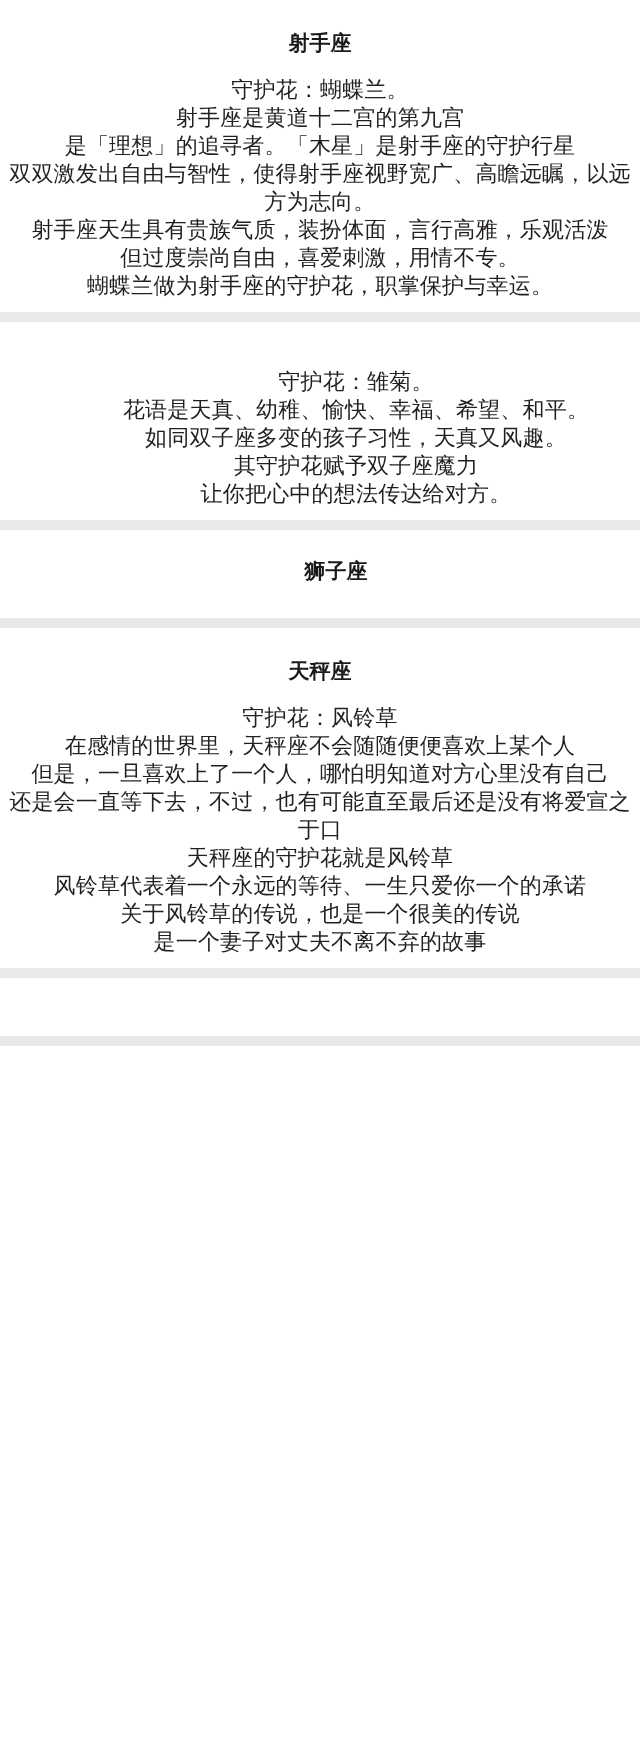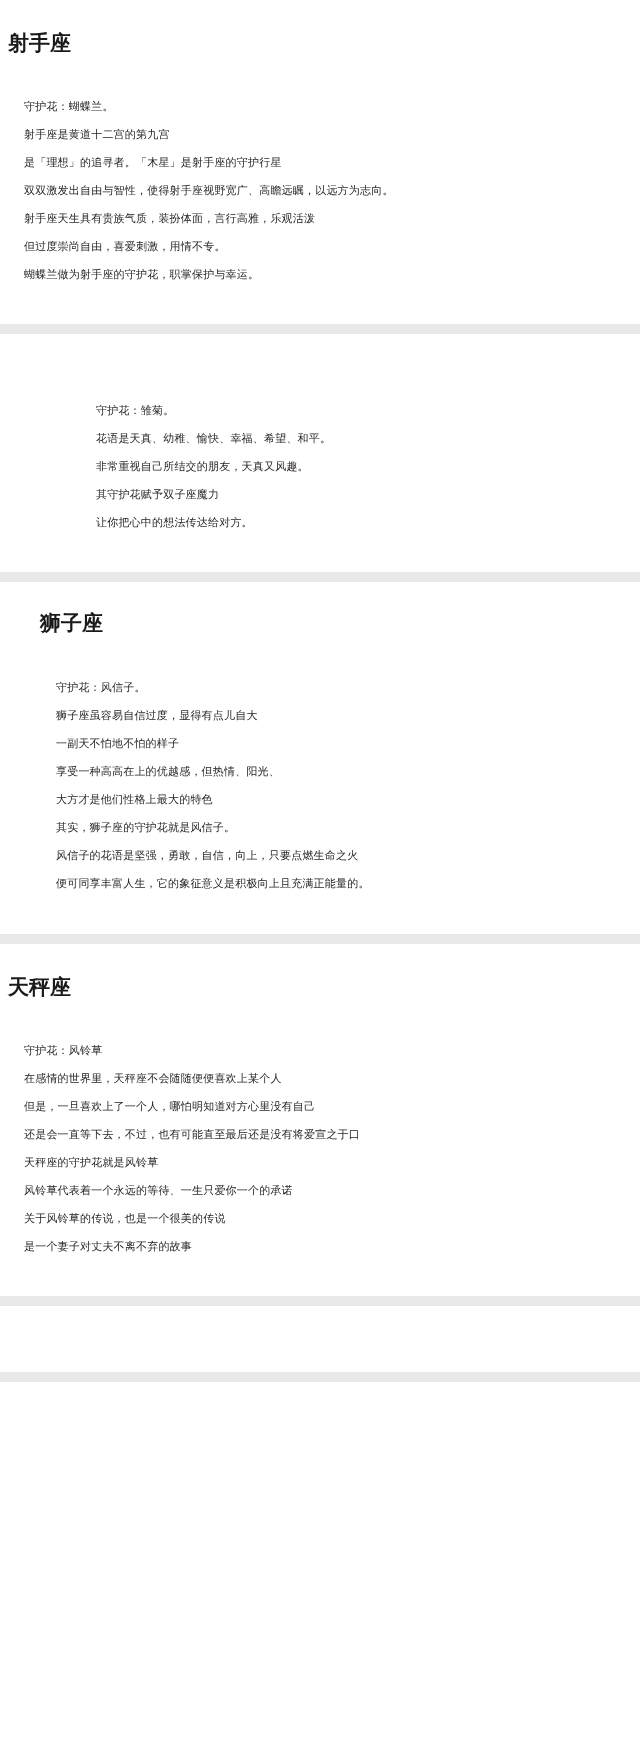--- a/index.html
+++ b/index.html
@@ -29,40 +29,41 @@
   }
   .sign-title {
     font-size: 21px;
     font-weight: bold;
     line-height: 30px;
     color: #1a1a1a;
     margin: 0;
     padding: 0;
   }
   .body-text {
-    font-size: 11px;
+    font-size: 22px;
     line-height: 28px;
     color: #231f20;
-    margin: 16px;
+    margin: 0;
     padding: 0;
     white-space: pre-line;
     letter-spacing: 0.2px;
   }
   .gap-small { height: 18px; }
   .gap-title { height: 14px; }
 
   
   .indent-0 { padding-left: 8px; }
   .indent-1 { padding-left: 80px; }
   .indent-2 { padding-left: 40px; font-family: Liberation Mono, monospace; }
 
   .sec-inner {
     padding-top: 14px;
-    padding-bottom: 20px;
+    padding-bottom: 12px;
     padding-right: 8px;
+    text-align: center;
   }
 </style>
 </head>
 <body>
 
 <div class="page">
 
   <div class="section">
     <div class="sec-inner indent-0">
       <div class="gap-title"></div>
@@ -78,40 +79,32 @@
     </div>
   </div>
   <div class="divider"></div>
 
   <div class="section">
     <div class="sec-inner indent-1">
       <div class="gap-title"></div>
       <div class="gap-small"></div>
       <p class="body-text">守护花：雏菊。
 花语是天真、幼稚、愉快、幸福、希望、和平。
-非常重视自己所结交的朋友，天真又风趣。
+如同双子座多变的孩子习性，天真又风趣。
 其守护花赋予双子座魔力
 让你把心中的想法传达给对方。</p>
     </div>
   </div>
   <div class="divider"></div>
 
   <div class="section">
     <div class="sec-inner indent-2">
       <div class="gap-title"></div>
       <h2 class="sign-title">狮子座</h2>
       <div class="gap-small"></div>
-      <p class="body-text">守护花：风信子。
-狮子座虽容易自信过度，显得有点儿自大
-一副天不怕地不怕的样子
-享受一种高高在上的优越感，但热情、阳光、
-大方才是他们性格上最大的特色
-其实，狮子座的守护花就是风信子。
-风信子的花语是坚强，勇敢，自信，向上，只要点燃生命之火
-便可同享丰富人生，它的象征意义是积极向上且充满正能量的。</p>
     </div>
   </div>
   <div class="divider"></div>
 
   <div class="section">
     <div class="sec-inner indent-0">
       <div class="gap-title"></div>
       <h2 class="sign-title">天秤座</h2>
       <div class="gap-small"></div>
       <p class="body-text">守护花：风铃草

